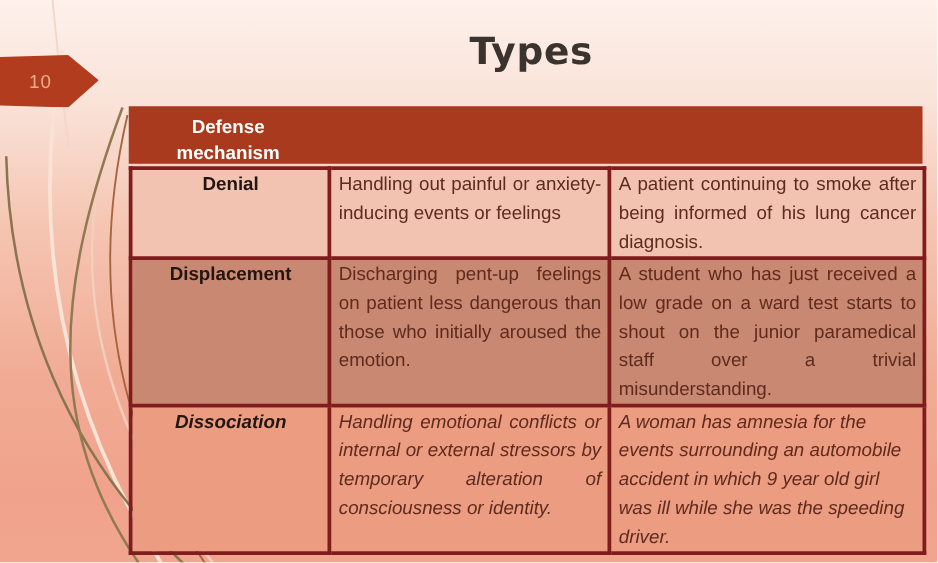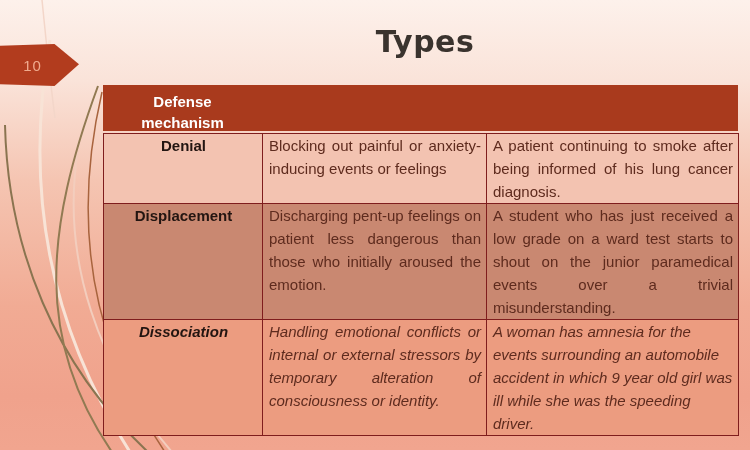--- a/index.html
+++ b/index.html
@@ -67,21 +67,21 @@
   table.tbl-body {
     position: absolute;
     left: 103px; top: 133px;
     width: 635px;
     border-collapse: collapse;
     table-layout: fixed;
     font-size: 15px;
     color: #5e2b1e;
   }
   table.tbl-body td {
-    border: 1px solid #7f1d1d;
+    border: 3px solid #7f1d1d;
     vertical-align: top;
     line-height: 23px;
     padding: 0px 5px 0 6px;
     overflow: hidden;
   }
   td.mech {
     text-align: center;
     font-weight: bold;
     color: #231511;
     padding-top: 20px;
@@ -119,27 +119,27 @@
 
   <table class="tbl-body">
     <colgroup>
         <col style="width:159px">
         <col style="width:224px">
         <col style="width:252px">
       </colgroup>
     <tbody>
         <tr class="r1" style="background-color: rgb(243, 195, 177);">
       <td class="mech">Denial</td>
-      <td class="just">Blocking out painful or anxiety-inducing events or feelings</td>
+      <td class="just">Handling out painful or anxiety-inducing events or feelings</td>
       <td class="just">A patient continuing to smoke after being informed of his lung cancer diagnosis.</td>
     </tr>
     <tr class="r2" style="background-color: rgb(201, 136, 113);">
       <td class="mech">Displacement</td>
       <td class="just">Discharging pent-up feelings on patient less dangerous than those who initially aroused the emotion.</td>
-      <td class="just">A student who has just received a low grade on a ward test starts to shout on the junior paramedical events over a trivial misunderstanding.</td>
+      <td class="just">A student who has just received a low grade on a ward test starts to shout on the junior paramedical staff over a trivial misunderstanding.</td>
     </tr>
     <tr class="r3" style="background-color: rgb(236, 156, 128);">
       <td class="mech">Dissociation</td>
       <td class="just">Handling emotional conflicts or internal or external stressors by temporary alteration of consciousness or identity.</td>
       <td>A woman has amnesia for the events surrounding an automobile accident in which 9 year old girl was ill while she was the speeding driver.</td>
     </tr>
   </tbody>
     </table>
 
 </div>

